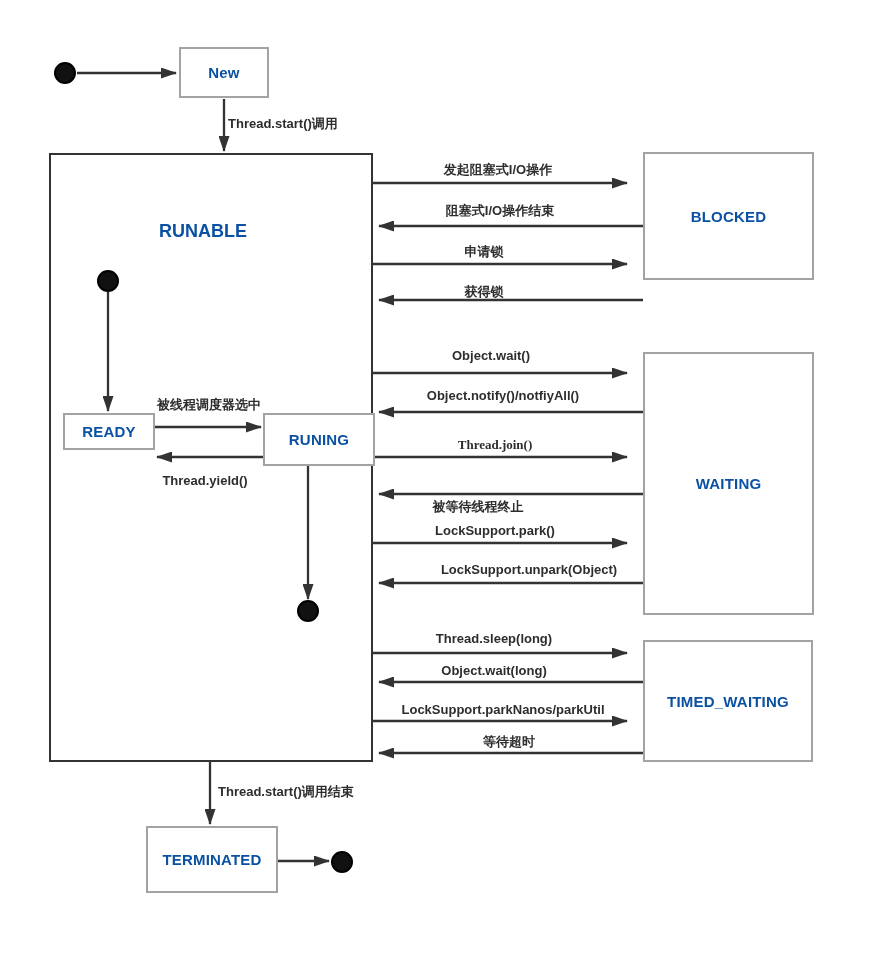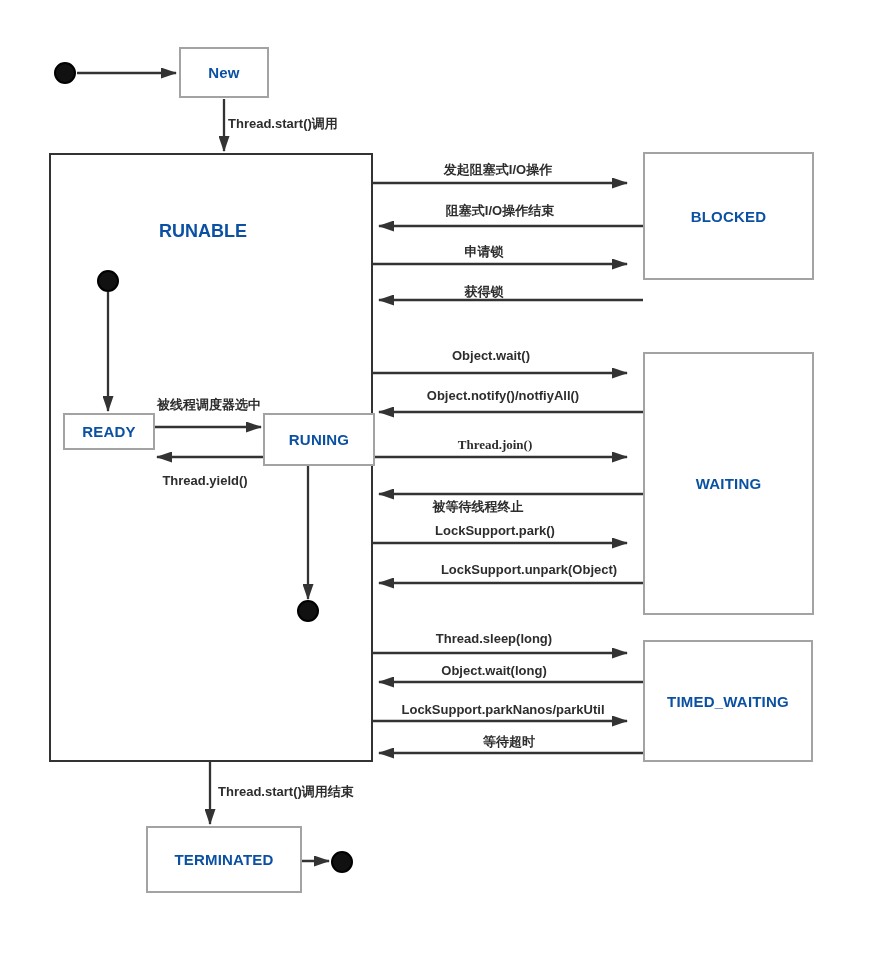--- a/index.html
+++ b/index.html
@@ -139,21 +139,21 @@
   </div>
 
   <div class="state-box" style="left:643px; top:640px; width:170px; height:122px;">
     <span>TIMED_WAITING</span>
   </div>
 
   <div class="state-box" style="left:643px; top:352px; width:171px; height:263px;">
     <span>WAITING</span>
   </div>
 
-  <div class="state-box" style="left:146px; top:826px; width:156px; height:67px;">
+  <div class="state-box" style="left:146px; top:826px; width:132px; height:67px;">
     <span>TERMINATED</span>
   </div>
 
   <div class="edge-label" style="left:228px; top:115px;">Thread.start()调用</div>
 
   <div class="edge-label centered" style="left:209px; top:396px;">被线程调度器选中</div>
 
   <div class="edge-label centered" style="left:205px; top:473px;">Thread.yield()</div>
 
   <div class="edge-label centered" style="left:498px; top:161px;">发起阻塞式I/O操作</div>

